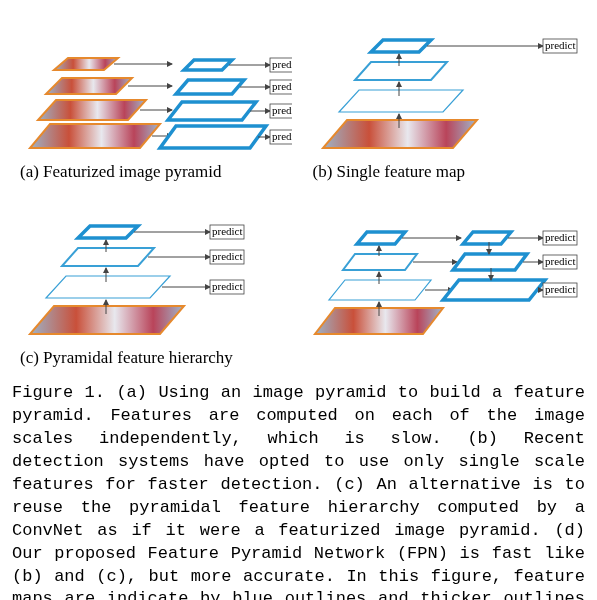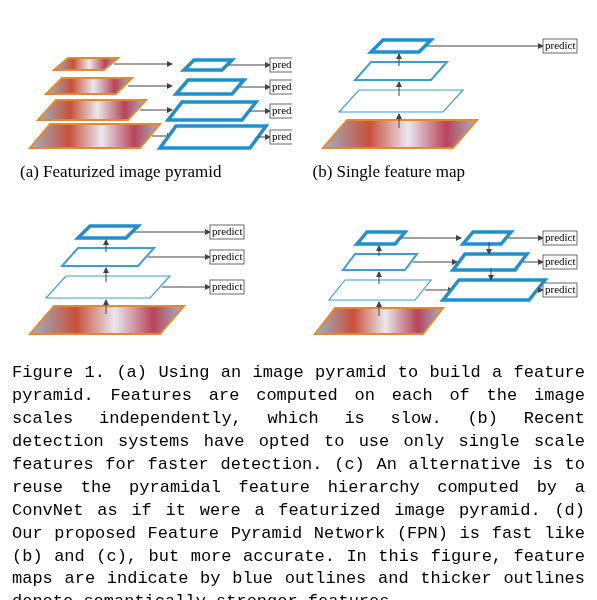--- a/index.html
+++ b/index.html
@@ -154,20 +154,21 @@
       <line x1="150" y1="89" x2="198" y2="89" stroke="#444" stroke-width="1" marker-end="url(#arrC)"></line>
       <line x1="136" y1="59" x2="198" y2="59" stroke="#444" stroke-width="1" marker-end="url(#arrC)"></line>
       <line x1="122" y1="34" x2="198" y2="34" stroke="#444" stroke-width="1" marker-end="url(#arrC)"></line>
       <rect x="198" y="82" width="34" height="14" fill="#fff" stroke="#444" stroke-width="0.8"></rect>
       <text class="predict-label" x="200" y="92">predict</text>
       <rect x="198" y="52" width="34" height="14" fill="#fff" stroke="#444" stroke-width="0.8"></rect>
       <text class="predict-label" x="200" y="62">predict</text>
       <rect x="198" y="27" width="34" height="14" fill="#fff" stroke="#444" stroke-width="0.8"></rect>
       <text class="predict-label" x="200" y="37">predict</text>
     </svg>
+    <div class="panel-caption">(c) Pyramidal feature hierarchy</div>
   </div>
 
   <div class="panel">
     <svg width="280" height="150" viewBox="0 0 280 150">
       <defs>
         <marker id="arrD" markerWidth="6" markerHeight="6" refX="5" refY="3" orient="auto">
           <path d="M0,0 L6,3 L0,6 Z" fill="#444"></path>
         </marker>
         <linearGradient id="imgD" x1="0" y1="0" x2="1" y2="0">
           <stop offset="0%" stop-color="#9db3c8"></stop>

